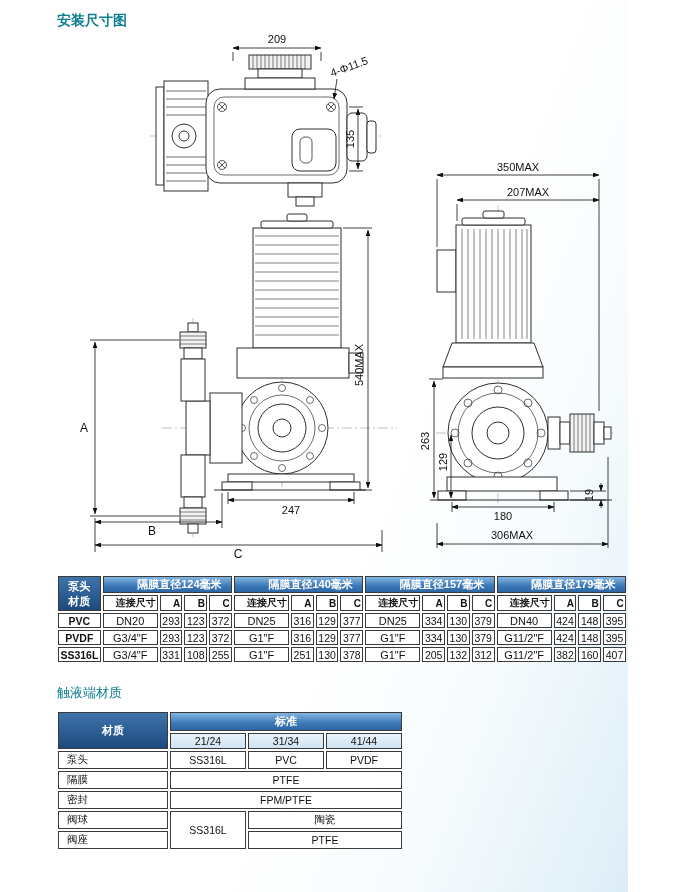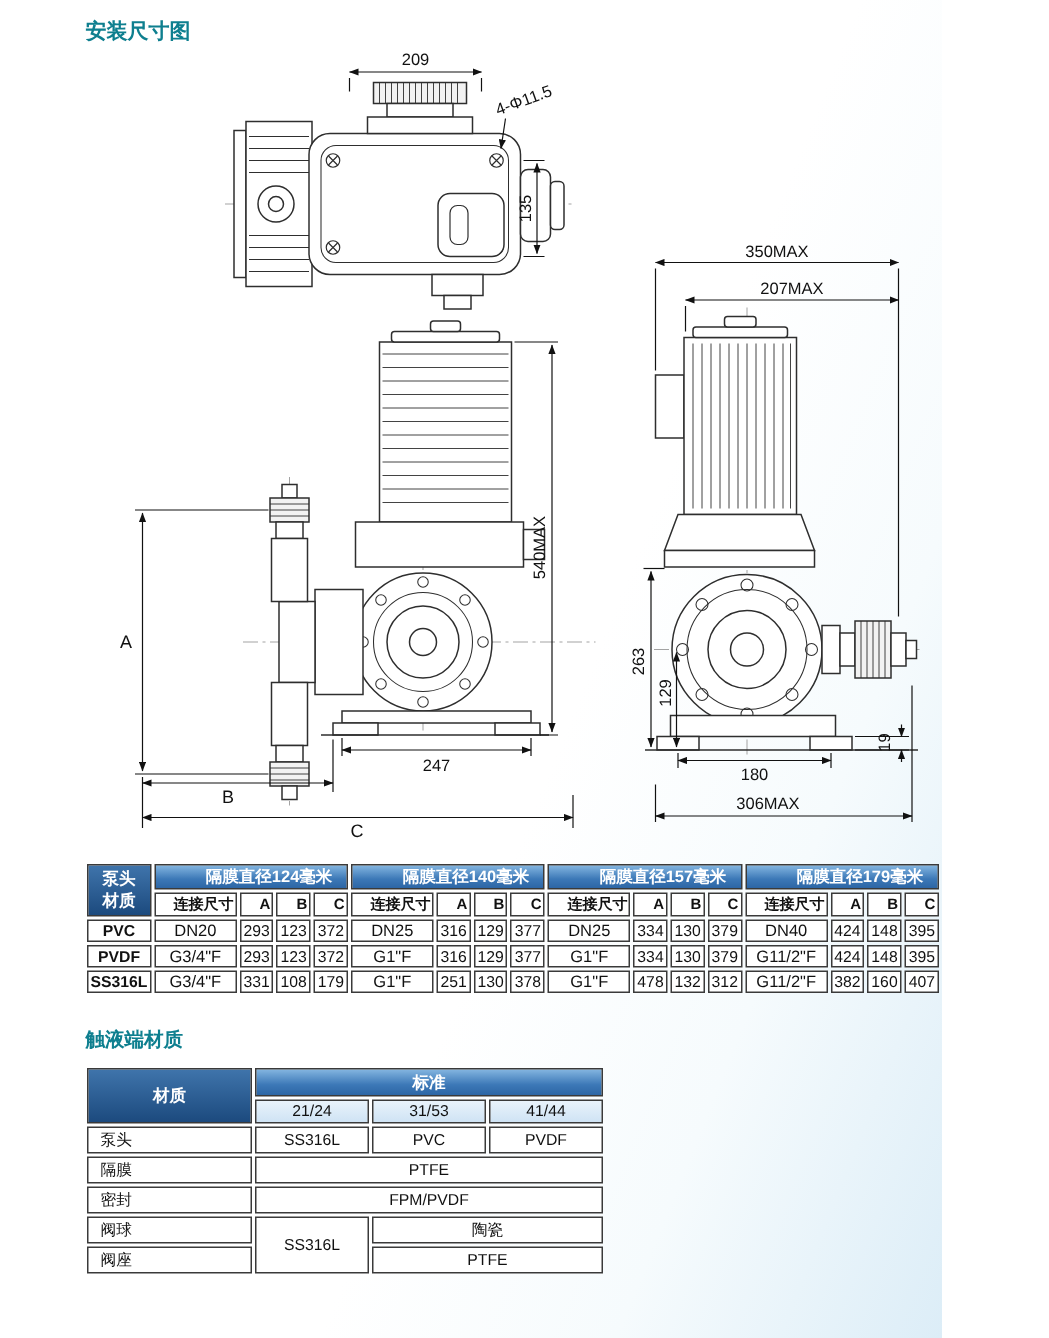--- a/index.html
+++ b/index.html
@@ -1,21 +1,21 @@
 <!DOCTYPE html>
 <html><head>
 <meta charset="utf-8">
 <style>
   * { margin:0; padding:0; box-sizing:border-box; }
   html,body { width:699px; height:892px; }
   body { font-family:"Liberation Sans", sans-serif; background:#fff; }
   .page { position:relative; width:628px; height:892px; overflow:hidden;
           background:linear-gradient(112deg, #ffffff 58%, #f6fbfd 78%, #dcedf7 100%); }
   .title { position:absolute; left:57px; top:12px; font-size:14px; font-weight:bold; color:#0e7f8f; }
-  .title2 { position:absolute; left:57px; top:684px; font-size:13px; font-weight:bold; color:#0e7f8f;text-align:center; }
+  .title2 { position:absolute; left:57px; top:684px; font-size:13px; font-weight:normal; color:#0e7f8f;text-align:center; }
   svg.drawings { position:absolute; left:0; top:25px; }
   svg.drawings text { font-family:"Liberation Sans", sans-serif; }
 
   table { border-collapse:separate; border-spacing:2px; table-layout:fixed; }
   td { border:1px solid #3a3a3a; background:#fff; text-align:center; font-size:10.5px;
        height:15px; padding:0 1px; overflow:hidden; white-space:nowrap; color:#111; }
 
   .dim-table { position:absolute; left:56px; top:574px; }
   .dim-table td.corner { background:linear-gradient(180deg,#3f74ab 0%,#1c4a7e 100%);
        color:#fff; font-weight:bold; font-size:11px; line-height:1.3; }
@@ -289,27 +289,27 @@
       <td class="conn">G11/2"F</td>
       <td>424</td>
       <td>148</td>
       <td>395</td>
     </tr>
     <tr>
       <td class="mat">SS316L</td>
       <td class="conn">G3/4"F</td>
       <td>331</td>
       <td>108</td>
-      <td>179</td>
+      <td>255</td>
       <td class="conn">G1"F</td>
       <td>251</td>
       <td>130</td>
       <td>378</td>
       <td class="conn">G1"F</td>
-      <td>478</td>
+      <td>205</td>
       <td>132</td>
       <td>312</td>
       <td class="conn">G11/2"F</td>
       <td>382</td>
       <td>160</td>
       <td>407</td>
     </tr>
   </tbody>
     </table>
 
@@ -322,36 +322,36 @@
         <col style="width:76px">
         <col style="width:76px">
     </colgroup>
     <tbody>
         <tr>
       <td class="corner2" rowspan="2">材质</td>
       <td class="ghead" colspan="3">标准</td>
     </tr>
     <tr class="models">
       <td>21/24</td>
-      <td>31/53</td>
+      <td>31/34</td>
       <td>41/44</td>
     </tr>
     <tr>
       <td class="lbl">泵头</td>
       <td>SS316L</td>
       <td>PVC</td>
       <td>PVDF</td>
     </tr>
     <tr>
       <td class="lbl">隔膜</td>
       <td colspan="3">PTFE</td>
     </tr>
     <tr>
       <td class="lbl">密封</td>
-      <td colspan="3">FPM/PVDF</td>
+      <td colspan="3">FPM/PTFE</td>
     </tr>
     <tr>
       <td class="lbl">阀球</td>
       <td rowspan="2">SS316L</td>
       <td colspan="2">陶瓷</td>
     </tr>
     <tr>
       <td class="lbl">阀座</td>
       <td colspan="2">PTFE</td>
     </tr>

